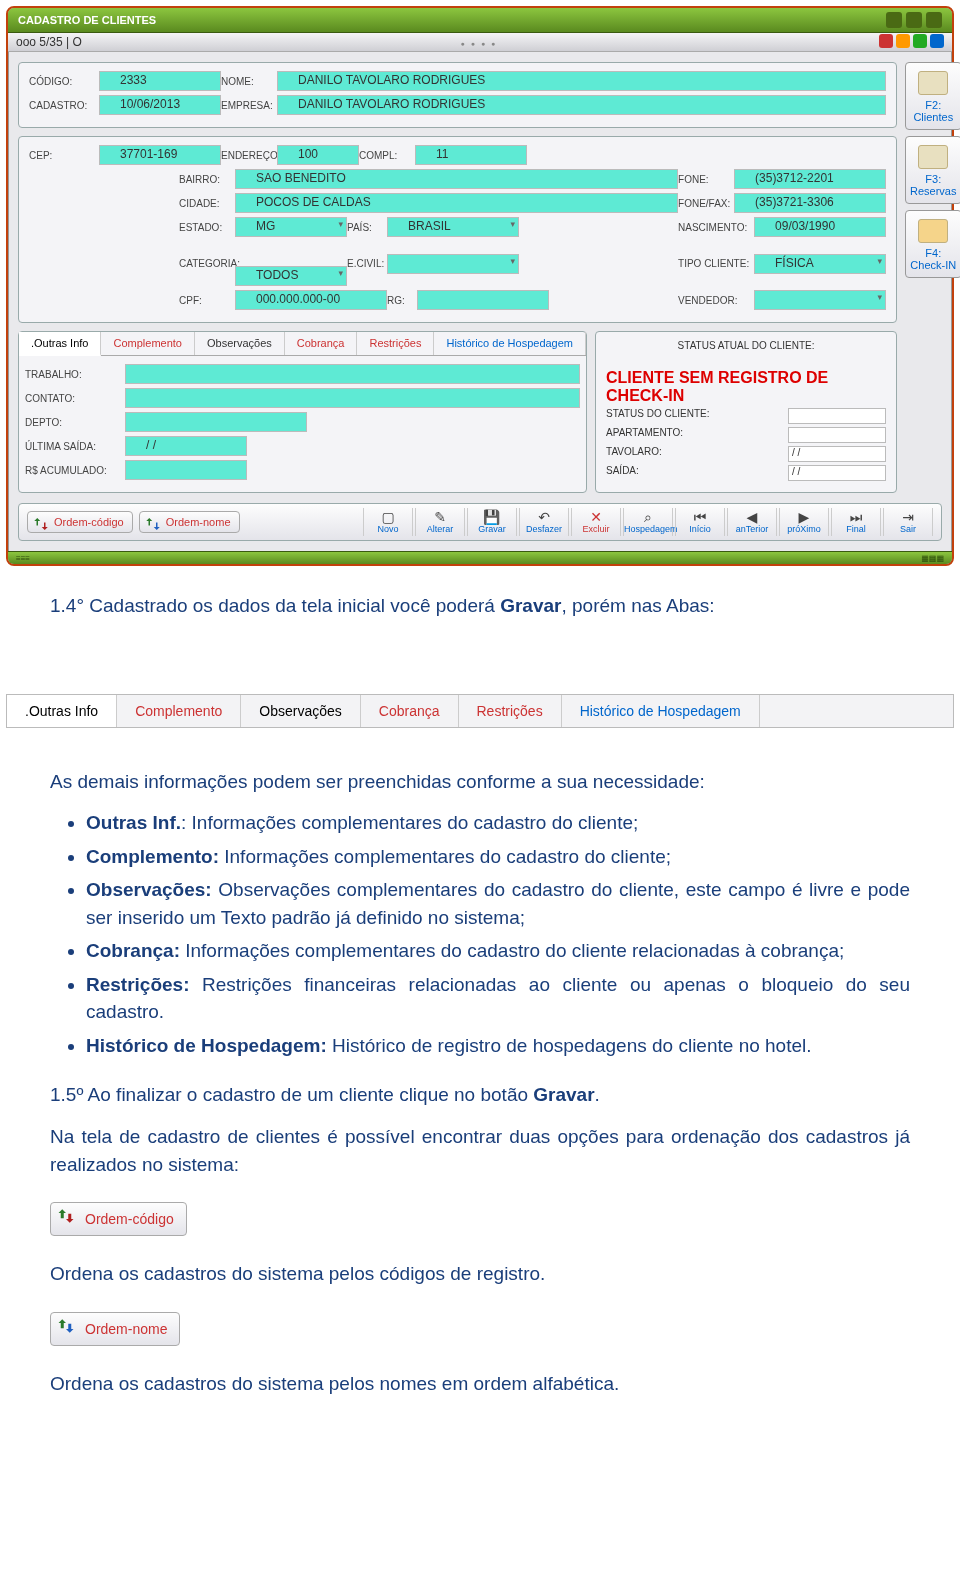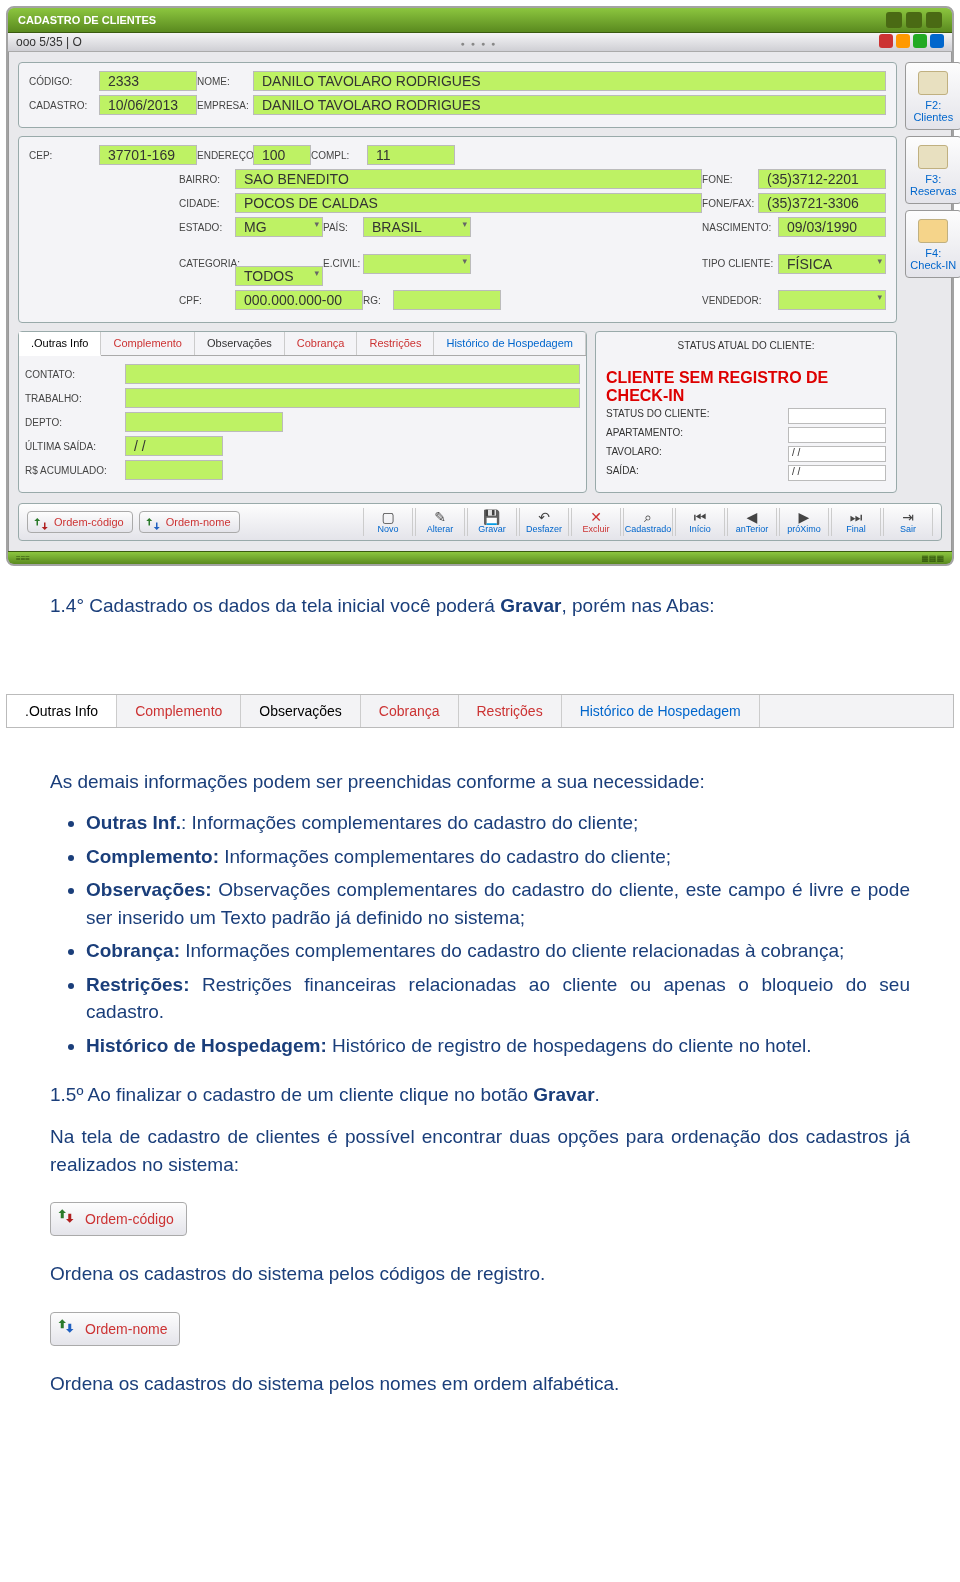--- a/index.html
+++ b/index.html
@@ -5,21 +5,21 @@
   body {
     margin: 0;
     padding: 0;
     font-family: Arial, Helvetica, sans-serif;
     background: #fff;
     width: 960px;
   }
   
   .window {
     margin: 6px;
-    border: 2px solid #a3a3a3;
+    border: 2px solid #c2410c;
     border-radius: 8px;
     background: #e9e9ec;
     box-shadow: 0 0 0 1px #999 inset;
   }
   .titlebar {
     background: linear-gradient(#8cc63f, #5a8a1f);
     color: #fff;
     font-size: 11px;
     font-weight: bold;
     padding: 3px 10px;
@@ -70,24 +70,24 @@
     color:#06c;
     cursor:pointer;
   }
   .side-btn .ic { display:block; width:28px; height:22px; margin:0 auto 4px; background:#e8e0c0; border:1px solid #c0b080; border-radius:3px;}
   .side-btn.key .ic{ background:#f5d48a;}
   .row { display:flex; align-items:center; margin-bottom:4px; }
   .lbl { width:70px; font-size:10px; color:#444; text-align:left; }
   .lbl.sm { width:56px;}
   .fld {
     border:1px solid #bbb;
-    background:#bef264;
+    background:#5eead4;
     height:16px;
-    font-size:14px;
-    padding:1px 8px;
+    font-size:12px;
+    padding:1px 20px;
     color:#333;
   }
   .dd { position:relative; }
   .dd::after {
     content:"▾"; position:absolute; right:3px; top:1px; font-size:9px; color:#666;
   }
   
   .tabs {
     display:flex;
     border-bottom:1px solid #aaa;
@@ -282,25 +282,25 @@
             <span class="tab active">.Outras Info</span>
             <span class="tab c1">Complemento</span>
             <span class="tab">Observações</span>
             <span class="tab c1">Cobrança</span>
             <span class="tab c2">Restrições</span>
             <span class="tab hist">Histórico de Hospedagem</span>
           </div>
           <div class="tab-body">
             <div class="tb-col">
               <div class="row">
-                  <span class="lbl">CONTATO:</span>
+                  <span class="lbl">TRABALHO:</span>
                   <span class="fld" style="flex:1;"></span>
                 </div>
               <div class="row">
-                  <span class="lbl">TRABALHO:</span>
+                  <span class="lbl">CONTATO:</span>
                   <span class="fld" style="flex:1;"></span>
                 </div>
               <div class="row">
                   <span class="lbl">DEPTO:</span>
                   <span class="fld" style="width:140px;"></span>
                 </div>
               <div class="row">
                   <span class="lbl">ÚLTIMA SAÍDA:</span>
                   <span class="fld" style="width:80px;">/ /</span>
                 </div>
@@ -370,21 +370,21 @@
         </span>
         <span>Ordem-nome</span>
       </div>
     </div>
     <div class="nav-btns">
       <div class="nav-btn"><span class="ic">▢</span><span>Novo</span></div>
       <div class="nav-btn"><span class="ic">✎</span><span>Alterar</span></div>
       <div class="nav-btn"><span class="ic">💾</span><span>Gravar</span></div>
       <div class="nav-btn"><span class="ic">↶</span><span>Desfazer</span></div>
       <div class="nav-btn red"><span class="ic">✕</span><span>Excluir</span></div>
-      <div class="nav-btn"><span class="ic">⌕</span><span>Cadastrado</span></div>
+      <div class="nav-btn"><span class="ic">⌕</span><span>Hospedagem</span></div>
       <div class="nav-btn"><span class="ic">⏮</span><span>Início</span></div>
       <div class="nav-btn"><span class="ic">◀</span><span>anTerior</span></div>
       <div class="nav-btn"><span class="ic">▶</span><span>próXimo</span></div>
       <div class="nav-btn"><span class="ic">⏭</span><span>Final</span></div>
       <div class="nav-btn"><span class="ic">⇥</span><span>Sair</span></div>
     </div>
   </div>
   <div class="bottombar">
     <span class="grip">≡≡≡</span>
     <span class="grip">▦▦▦</span>

